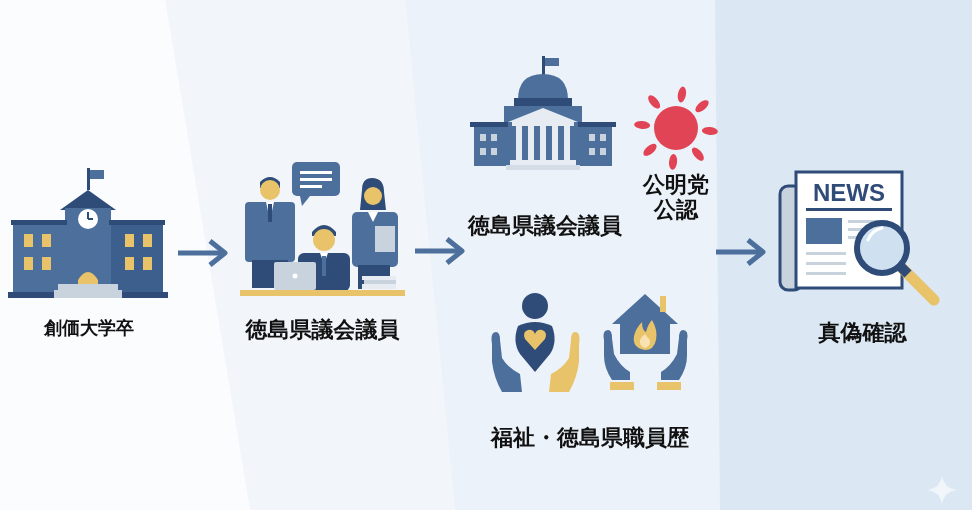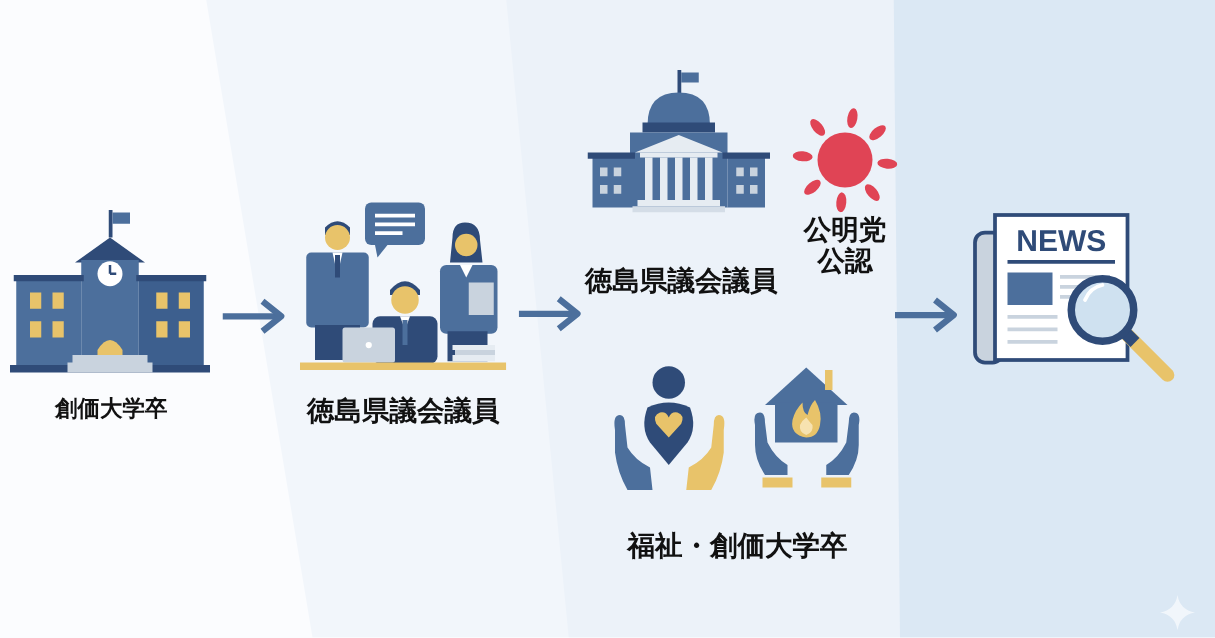--- a/index.html
+++ b/index.html
@@ -213,21 +213,21 @@
 
     <path d="M47,58 Q34,56 36,44 Q38,36 44,30 Q44,38 48,40 Q50,32 54,28 Q60,38 58,48 Q56,58 47,58 Z" fill="#e8c36a"></path>
     <path d="M47,56 Q41,54 42,48 Q44,44 47,42 Q50,46 52,48 Q53,54 47,56 Z" fill="#f7e2b0"></path>
 
     <path d="M6,48 Q4,38 10,38 Q14,38 14,46 L16,62 Q22,74 32,80 L32,88 L14,88 Q6,76 6,64 Z" fill="#4c6f9c"></path>
     <path d="M89,48 Q91,38 85,38 Q81,38 81,46 L79,62 Q73,74 63,80 L63,88 L81,88 Q89,76 89,64 Z" fill="#4c6f9c"></path>
     <rect x="12" y="90" width="24" height="8" fill="#e8c36a"></rect>
     <rect x="59" y="90" width="24" height="8" fill="#e8c36a"></rect>
   </svg>
 </div>
-<div class="label" style="left:470px; top:425px; width:240px; font-size:22px;">福祉・創価大学卒</div>
+<div class="label" style="left:470px; top:425px; width:240px; font-size:22px;">福祉・徳島県職員歴</div>
 
 <div class="abs icon" style="left:716px; top:237px;">
   <svg width="52" height="30" viewBox="0 0 52 30">
     <line x1="0" y1="15" x2="46" y2="15" stroke="#4c6f9c" stroke-width="5"></line>
     <polyline points="32,3 47,15 32,27" fill="none" stroke="#4c6f9c" stroke-width="5" stroke-linejoin="round"></polyline>
   </svg>
 </div>
 
 <div class="abs icon" style="left:776px; top:168px;">
   <svg width="170" height="140" viewBox="0 0 170 140">
@@ -247,19 +247,20 @@
       <rect x="30" y="104" width="40" height="3"></rect>
     </g>
 
     <line x1="126" y1="100" x2="158" y2="132" stroke="#e8c36a" stroke-width="11" stroke-linecap="round"></line>
     <line x1="122" y1="96" x2="132" y2="106" stroke="#2f4b78" stroke-width="10"></line>
     <circle cx="106" cy="80" r="25" fill="#cfe1f0" stroke="#2f4b78" stroke-width="6"></circle>
     <path d="M92,72 Q96,62 106,60" fill="none" stroke="#fff" stroke-width="3" stroke-linecap="round"></path>
   </svg>
 </div>
 <div class="label" style="left:770px; top:318px; width:185px; font-size:22px; line-height:1.35;">
+  <div>真偽確認</div>
 </div>
 
 <div class="abs icon" style="left:928px; top:476px;">
   <svg width="28" height="28" viewBox="0 0 28 28">
     <path d="M14,0 Q16,12 28,14 Q16,16 14,28 Q12,16 0,14 Q12,12 14,0 Z" fill="#f1f6fb"></path>
   </svg>
 </div>
 
 </body></html>

